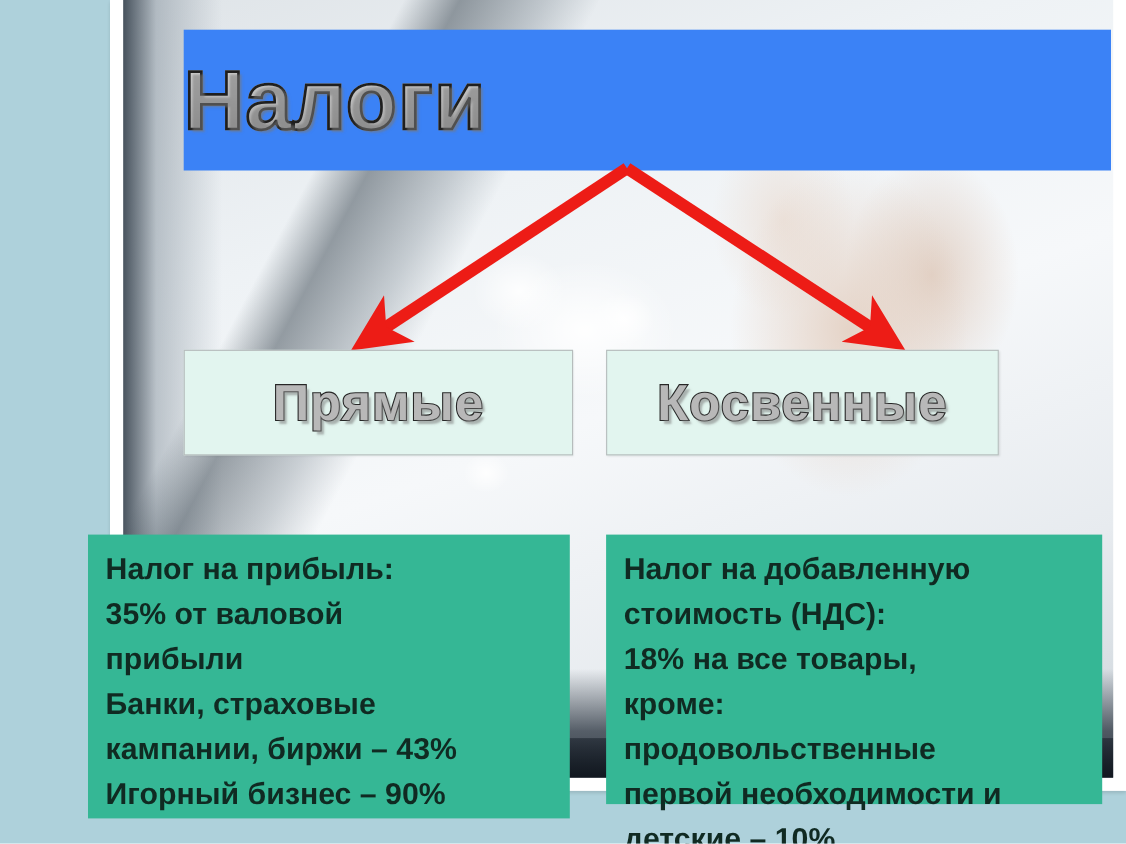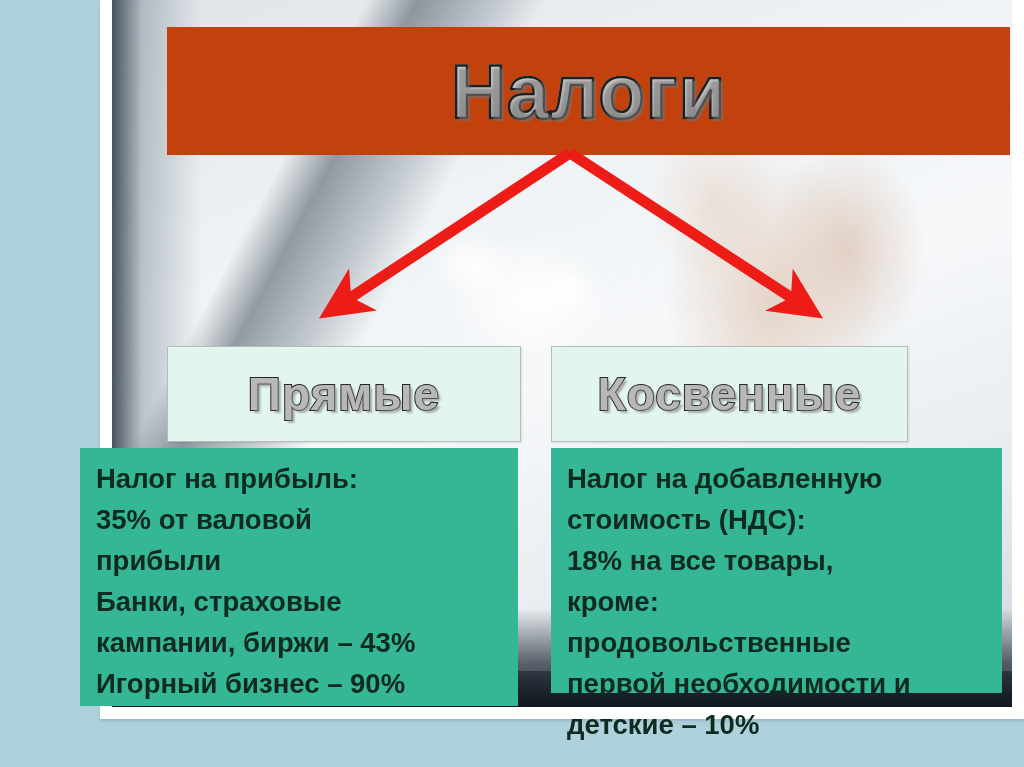--- a/index.html
+++ b/index.html
@@ -62,24 +62,23 @@
     background: linear-gradient(to bottom, rgba(22,30,40,0.55), rgba(14,20,28,0.9));
   }
 
   
   #title-box {
     position: absolute;
     left: 167px;
     top: 27px;
     width: 843px;
     height: 128px;
-    background: #c2410c;
+    background: #3b82f6;
     display: flex;
     align-items: center;
-    justify-content: center;
   }
   .outline-text {
     font-weight: bold;
     color: #b8b8b8;
     letter-spacing: 1px;
     -webkit-text-stroke: 2px #262626;
     paint-order: stroke fill;
     text-shadow: 3px 3px 2px rgba(120,120,120,0.55);
     white-space: nowrap;
   }
@@ -104,37 +103,37 @@
 
   
   .mint-box {
     position: absolute;
     background: #e2f5ef;
     border: 1px solid #b6bcbc;
     display: flex;
     align-items: center;
     justify-content: center;
     box-shadow: 1px 1px 2px rgba(0,0,0,0.10);
-    margin-top: 28px;
   }
   #mint-left  { left: 167px; top: 318px; width: 352px; height: 94px; }
   #mint-right { left: 551px; top: 318px; width: 355px; height: 94px; justify-content: center; }
   .mint-text { font-size: 46px; }
 
   
   .teal-box {
     position: absolute;
     background: #35b795;
     color: #102a22;
     font-weight: bold;
     font-size: 27.5px;
     line-height: 41px;
     padding: 10px 0 0 16px;
     box-sizing: border-box;
     white-space: pre-line;
+    margin-top: 38px;
   }
   #teal-left  { left: 80px;  top: 448px; width: 438px; height: 258px; }
   #teal-right { left: 551px; top: 448px; width: 451px; height: 245px; }
 </style>
 </head>
 <body>
 
 <div id="slide">
 
   <div id="photo-frame">

